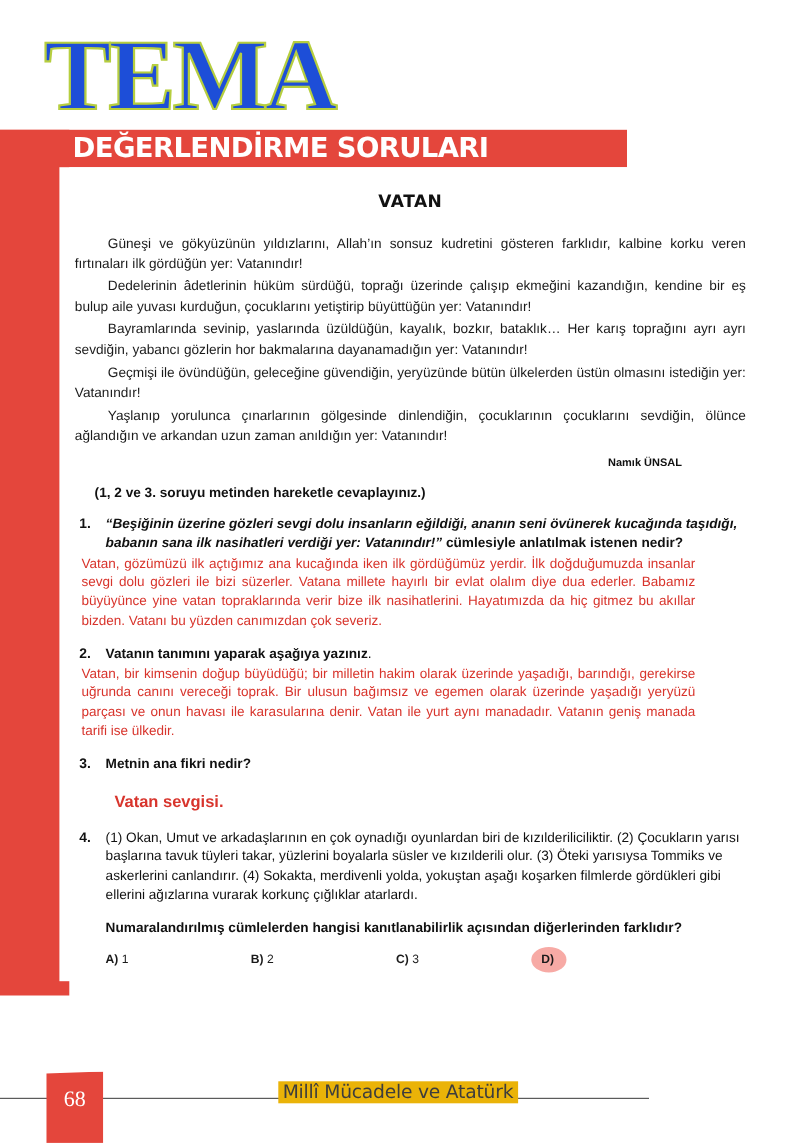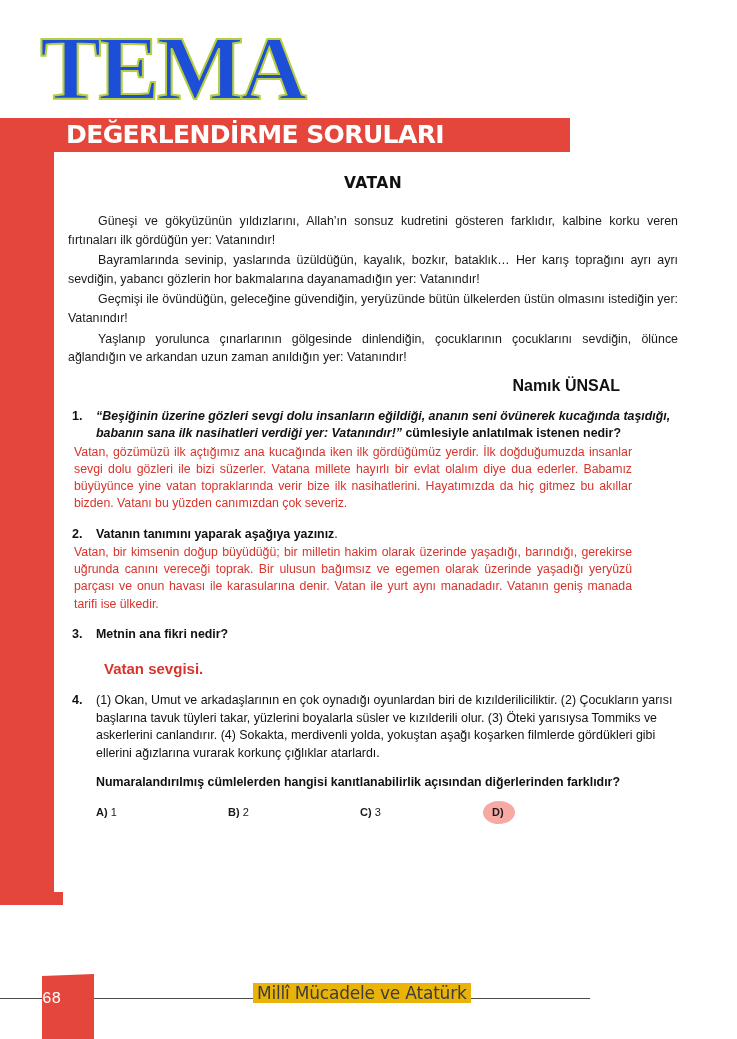--- a/index.html
+++ b/index.html
@@ -101,21 +101,21 @@
     font-size: 12.4px;
     line-height: 18.6px;
     text-align: justify;
     color: #1a1a1a;
   }
 
   p.byline {
     margin: 10px 0 0 0;
     text-align: right;
     padding-right: 58px;
-    font-size: 16px;
+    font-size: 10px;
     font-weight: 700;
     color: #111;
   }
 
   p.instruction {
     margin: 14px 0 0 0;
     padding-left: 18px;
     font-size: 12.4px;
     font-weight: 700;
     color: #111;
@@ -214,23 +214,24 @@
     z-index: 3;
     clip-path: polygon(0% 3%, 100% 0%, 100% 100%, 0% 100%);
   }
   .page-num {
     position: absolute;
     left: 42px;
     top: 974px;
     width: 52px;
     height: 50px;
     line-height: 50px;
+    text-align: center;
     color: #ffffff;
-    font-size: 16px;
-    font-family: Liberation Mono, monospace;
+    font-size: 20px;
+    font-family: Liberation Serif, serif;
     z-index: 4;
   }
   .footer-title {
     position: absolute;
     left: 253px;
     top: 983px;
     font-size: 17px;
     color: #3d3d3d;
     font-family: "DejaVu Sans", sans-serif;
     letter-spacing: -0.2px;
@@ -248,26 +249,28 @@
 
 <div class="banner"></div>
 <div class="banner-text">DEĞERLENDİRME SORULARI</div>
 
 <div class="content-card">
   <div class="inner">
 
     <h1 class="passage-title">VATAN</h1>
 
     <p class="para">Güneşi ve gökyüzünün yıldızlarını, Allah’ın sonsuz kudretini gösteren farklıdır, kalbine korku veren fırtınaları ilk gördüğün yer: Vatanındır!</p>
+    <p class="para">Dedelerinin âdetlerinin hüküm sürdüğü, toprağı üzerinde çalışıp ekmeğini kazandığın, kendine bir eş bulup aile yuvası kurduğun, çocuklarını yetiştirip büyüttüğün yer: Vatanındır!</p>
     <p class="para">Bayramlarında sevinip, yaslarında üzüldüğün, kayalık, bozkır, bataklık… Her karış toprağını ayrı ayrı sevdiğin, yabancı gözlerin hor bakmalarına dayanamadığın yer: Vatanındır!</p>
     <p class="para">Geçmişi ile övündüğün, geleceğine güvendiğin, yeryüzünde bütün ülkelerden üstün olmasını istediğin yer: Vatanındır!</p>
     <p class="para">Yaşlanıp yorulunca çınarlarının gölgesinde dinlendiğin, çocuklarının çocuklarını sevdiğin, ölünce ağlandığın ve arkandan uzun zaman anıldığın yer: Vatanındır!</p>
 
     <p class="byline">Namık ÜNSAL</p>
 
+    <p class="instruction">(1, 2 ve 3. soruyu metinden hareketle cevaplayınız.)</p>
 
     <div class="q">
       <span class="q-num">1.</span>
       <span class="q-body"><span class="quoted">“Beşiğinin üzerine gözleri sevgi dolu insanların eğildiği, ananın seni övünerek kucağında taşıdığı, babanın sana ilk nasihatleri verdiği yer: Vatanındır!”</span><span> cümlesiyle anlatılmak istenen nedir?</span></span>
     </div>
     <p class="answer">Vatan, gözümüzü ilk açtığımız ana kucağında iken ilk gördüğümüz yerdir. İlk doğduğumuzda insanlar sevgi dolu gözleri ile bizi süzerler. Vatana millete hayırlı bir evlat olalım diye dua ederler. Babamız büyüyünce yine vatan topraklarında verir bize ilk nasihatlerini. Hayatımızda da hiç gitmez bu akıllar bizden. Vatanı bu yüzden canımızdan çok severiz.</p>
 
     <div class="q">
       <span class="q-num">2.</span>
       <span class="q-body"><span>Vatanın tanımını yaparak aşağıya yazınız</span><span class="q-plain">.</span></span>

